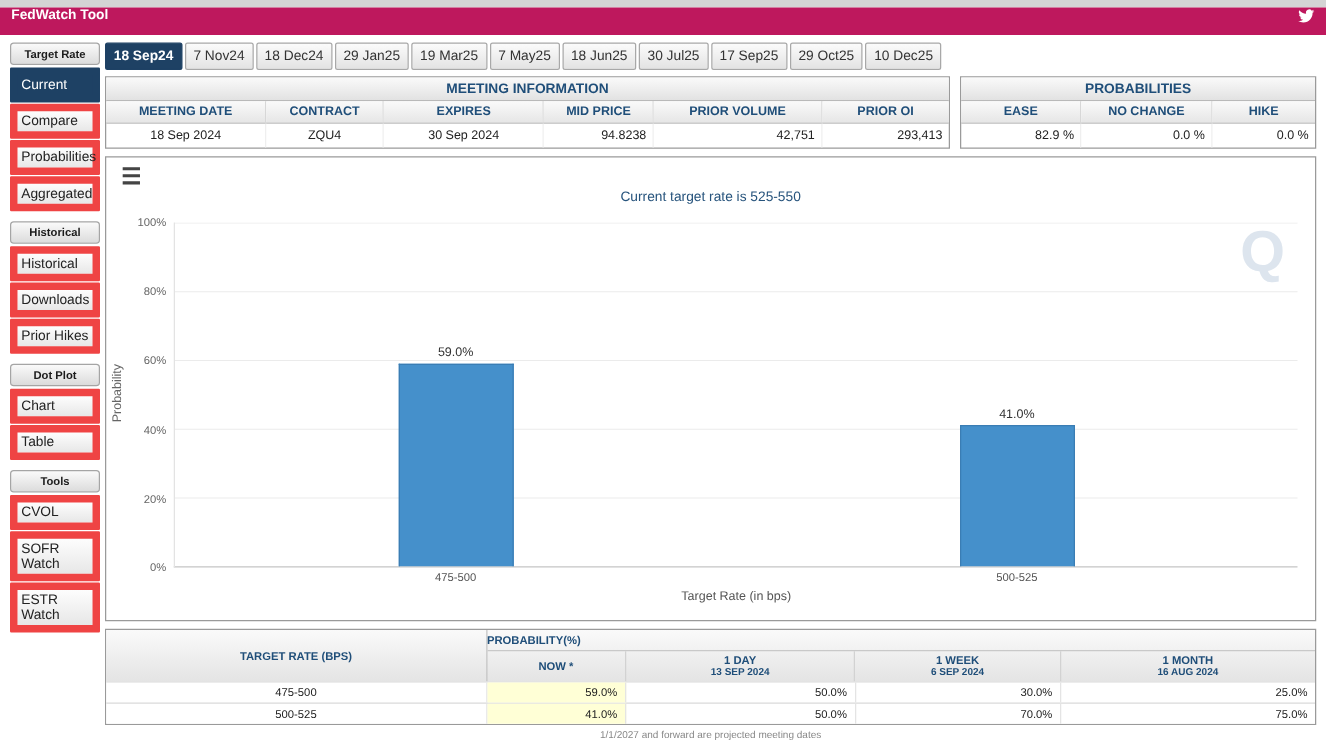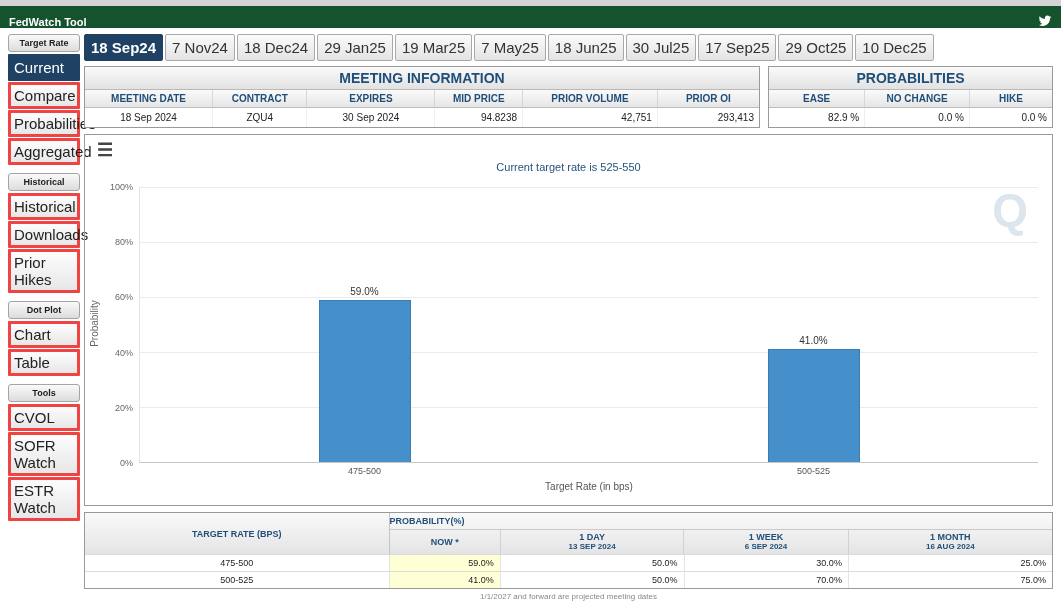--- a/index.html
+++ b/index.html
@@ -1,45 +1,45 @@
 <!DOCTYPE html>
 <html><head>
 <meta charset="utf-8">
 <style>
   * { box-sizing: border-box; margin: 0; padding: 0; }
   html,body { background:#ffffff; }
   body { font-family:"Liberation Sans", sans-serif; }
   .app { position:relative; width:1061px; height:603px; background:#fff; overflow:hidden; }
 
   .top-strip { height:6px; background:#d4d4d4; }
-  .titlebar { height:22px; background:#14532d; color:#fff; display:flex; align-items:flex-end; justify-content:space-between; padding:0 9px; }
+  .titlebar { height:22px; background:#be185d; color:#fff; display:flex; align-items:flex-start; justify-content:space-between; padding:0 9px; }
   .titlebar .title { font-size:11px; font-weight:bold; }
   .tw-icon { display:flex; align-items:center; cursor:pointer; }
 
   .content { display:flex; padding:6px 8px 0 8px; }
 
   
   .sidebar { width:72px; flex:0 0 72px; }
   .sb-header { background:linear-gradient(#fafafa,#dcdcdc); border:1px solid #a5a5a5; border-radius:3px; font-size:9px; font-weight:bold; color:#1c1c1c; text-align:center; padding:3px 0; margin-bottom:2px; }
-  .sb-item { background:linear-gradient(#fdfdfd,#e7e7e7); border:3px solid #ef4444; font-size:15px; color:#222; padding:2px 3px; margin-bottom:1px; cursor:pointer; border-radius:1px; }
+  .sb-item { background:linear-gradient(#fdfdfd,#e7e7e7); border:6px solid #ef4444; font-size:11px; color:#222; padding:2px 3px; margin-bottom:1px; cursor:pointer; border-radius:1px; }
   .sb-item.selected { background:#1e4164; color:#fff; border-color:#1e4164; }
   .gap { margin-top:8px; }
 
   
   .main { flex:1; margin-left:4px; min-width:0; }
   .tabs { display:flex; gap:2px; margin-bottom:5px; }
-  .tab { background:linear-gradient(#fbfbfb,#e3e3e3); border:1px solid #a8a8a8; border-radius:2px; font-size:15px; color:#333; padding:4px 6px; cursor:pointer; white-space:nowrap; }
+  .tab { background:linear-gradient(#fbfbfb,#e3e3e3); border:1px solid #a8a8a8; border-radius:2px; font-size:11px; color:#333; padding:4px 6px; cursor:pointer; white-space:nowrap; }
   .tab.selected { background:#1e4164; color:#fff; font-weight:bold; border-color:#1e4164; }
 
   
   .info-row { display:flex; gap:8px; }
   .panel { border:1px solid #9a9a9a; background:#fff; }
   .info-panel { flex:0 0 676px; }
   .prob-panel { flex:1; }
-  .panel-title { background:linear-gradient(#fafafa,#e2e2e2); text-align:center; font-size:14px; font-weight:bold; color:#1f4e79; padding:3px 0; border-bottom:1px solid #b9b9b9; }
+  .panel-title { background:linear-gradient(#fafafa,#e2e2e2); text-align:center; font-size:11px; font-weight:bold; color:#1f4e79; padding:3px 0; border-bottom:1px solid #b9b9b9; }
   .grid6 { display:grid; grid-template-columns:19% 14% 19% 13% 20% 15%; }
   .grid3 { display:grid; grid-template-columns:34% 37% 29%; }
   .cell { padding:3px 5px; font-size:10px; overflow:hidden; white-space:nowrap; }
   .th { background:linear-gradient(#fafafa,#e6e6e6); color:#1f4e79; font-weight:bold; text-align:center; border-bottom:1px solid #bdbdbd; border-right:1px solid #d7d7d7; }
   .th:last-child { border-right:none; }
   .td { font-size:10px; color:#222; padding:4px 5px; border-right:1px solid #efefef; }
   .td:last-child { border-right:none; }
   .c { text-align:center; } .r { text-align:right; }
 
   

